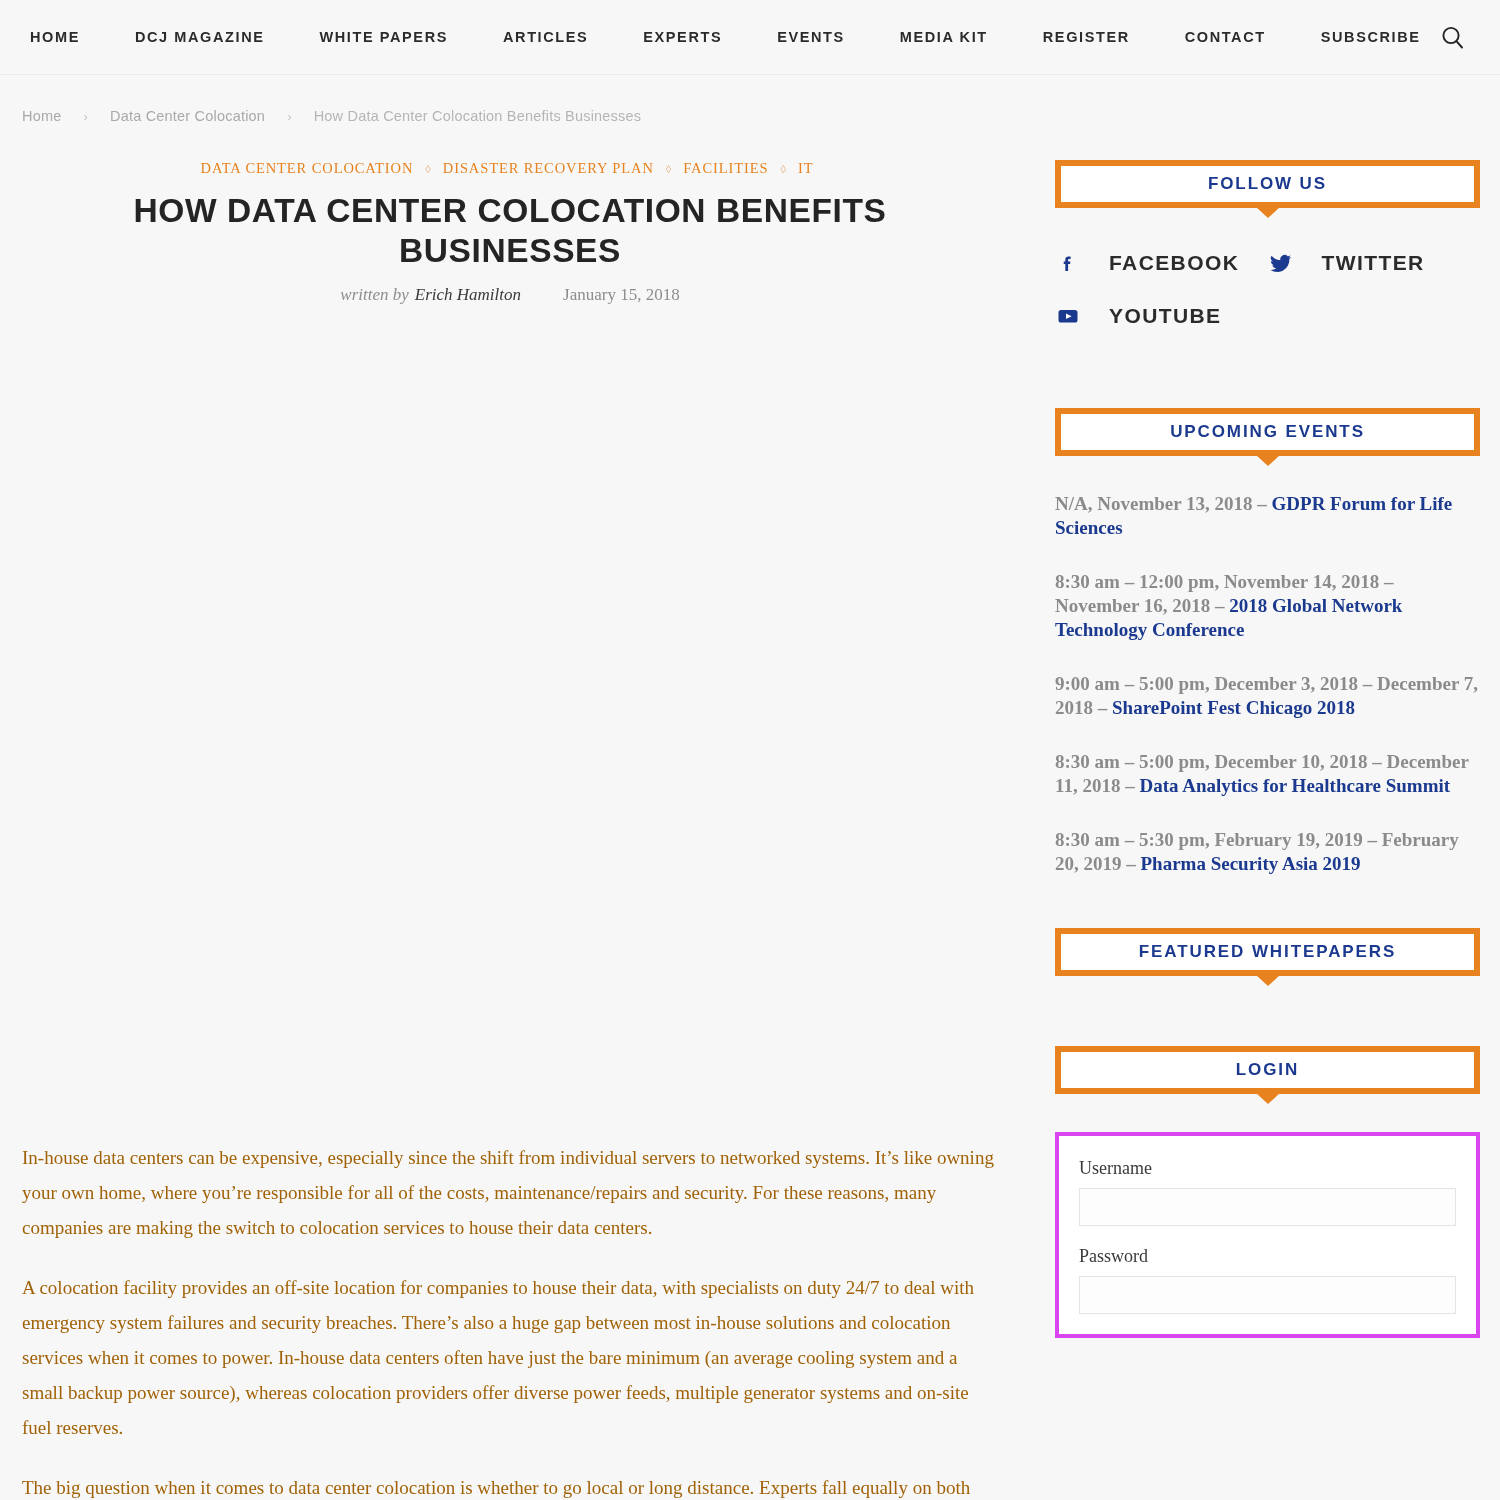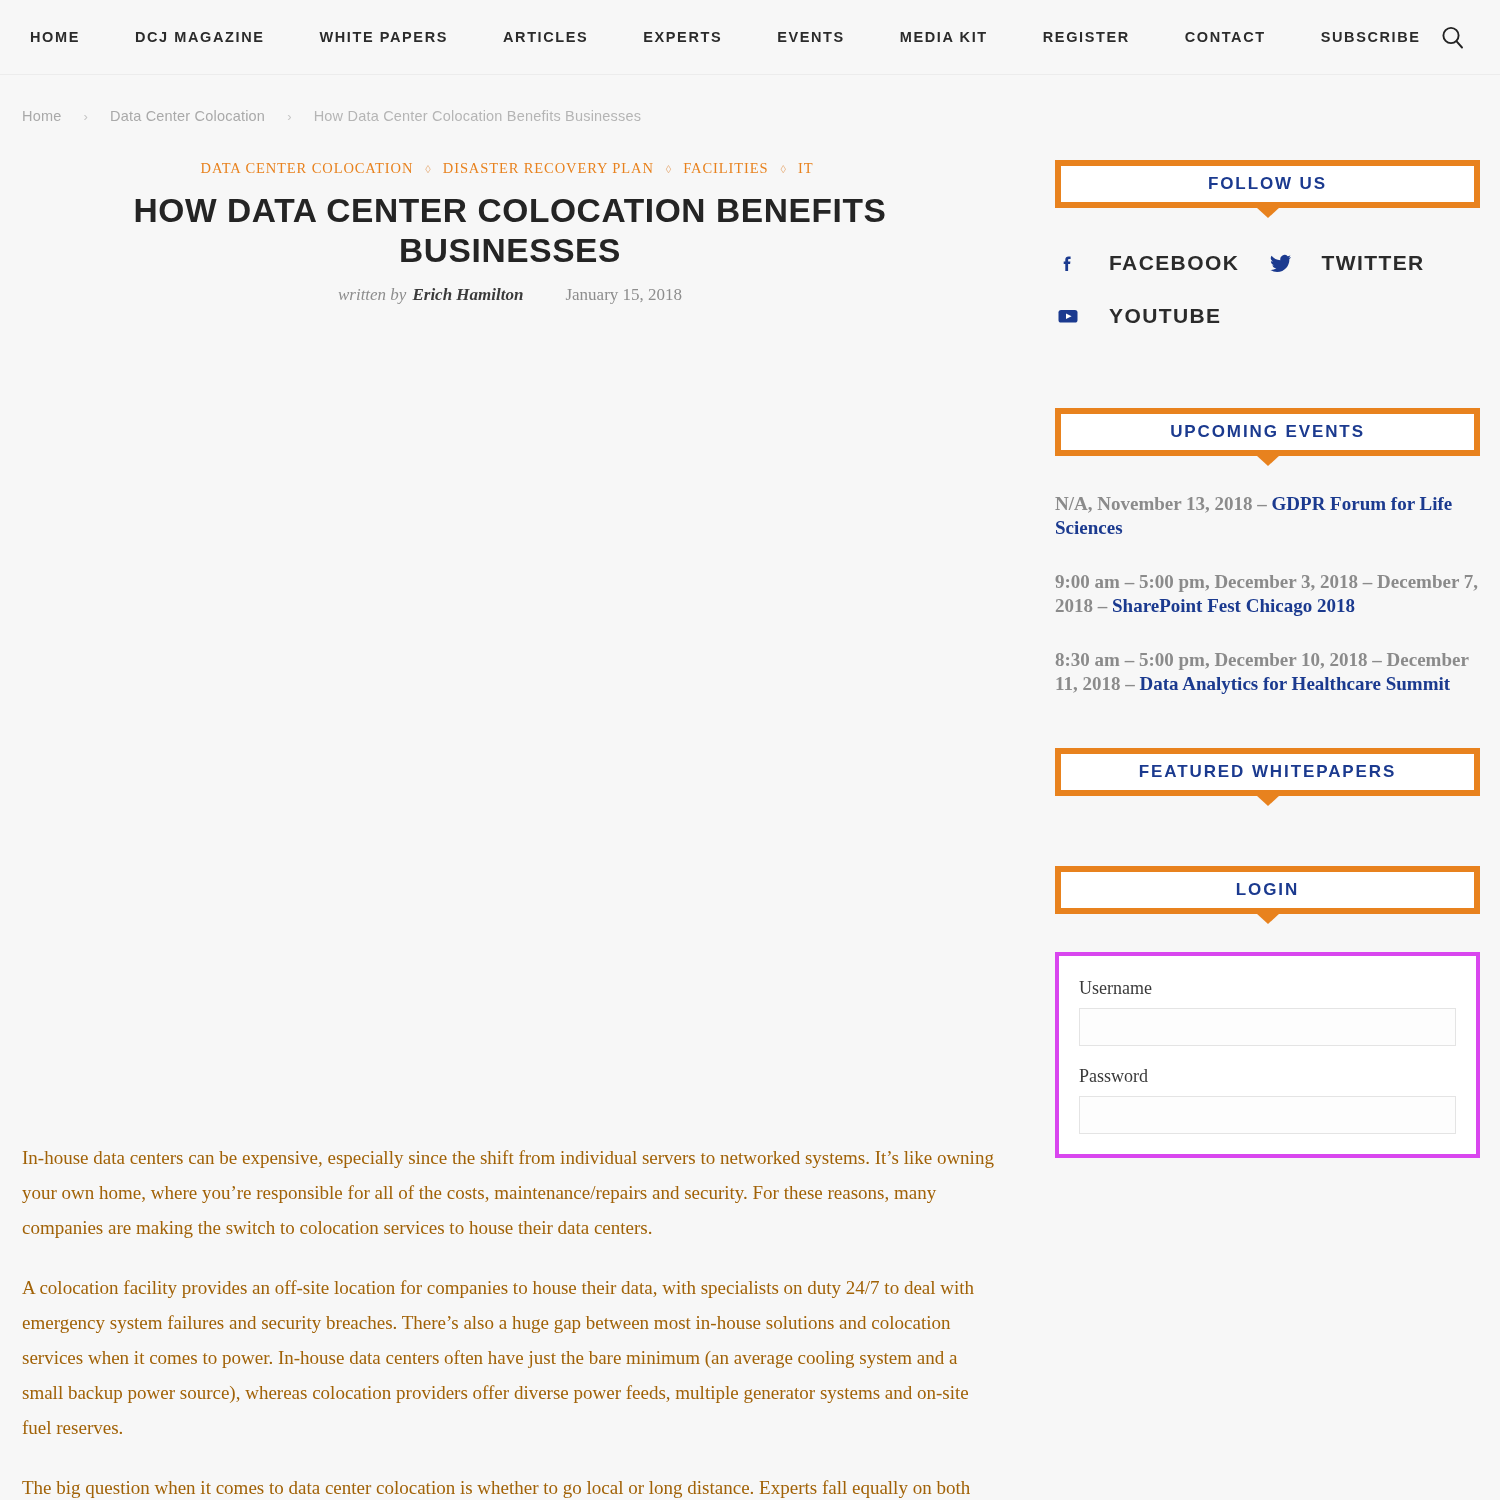--- a/index.html
+++ b/index.html
@@ -123,21 +123,21 @@
     justify-content: center;
     align-items: baseline;
     margin-top: 15px;
     font-family: "Liberation Serif", serif;
     font-size: 17px;
     color: #8d8d8d;
   }
   .byline .written { font-style: italic; color: #8d8d8d; }
   .byline .author {
     font-style: italic;
-    font-weight: bold;
+    font-weight: normal;
     color: #3a3a3a;
     margin-left: 6px;
     cursor: pointer;
   }
   .byline .date { margin-left: 42px; color: #8d8d8d; }
 
   
   .article-body {
     position: absolute;
     top: 1140px;
@@ -379,24 +379,30 @@
 
     <section class="widget" style="margin-top:52px;">
       <div class="widget-head">
         <span class="label">UPCOMING EVENTS</span>
       </div>
       <div class="events">
         <div class="event">
           <span>N/A, November 13, 2018 – </span><a class="etitle">GDPR Forum for Life Sciences</a>
         </div>
         <div class="event">
+          <span>8:30 am – 12:00 pm, November 14, 2018 – November 16, 2018 – </span><a class="etitle">2018 Global Network Technology Conference</a>
+        </div>
+        <div class="event">
           <span>9:00 am – 5:00 pm, December 3, 2018 – December 7, 2018 – </span><a class="etitle">SharePoint Fest Chicago 2018</a>
         </div>
         <div class="event">
           <span>8:30 am – 5:00 pm, December 10, 2018 – December 11, 2018 – </span><a class="etitle">Data Analytics for Healthcare Summit</a>
+        </div>
+        <div class="event">
+          <span>8:30 am – 5:30 pm, February 19, 2019 – February 20, 2019 – </span><a class="etitle">Pharma Security Asia 2019</a>
         </div>
       </div>
     </section>
 
     <section class="widget" style="margin-top:52px;">
       <div class="widget-head">
         <span class="label">FEATURED WHITEPAPERS</span>
       </div>
     </section>
 

